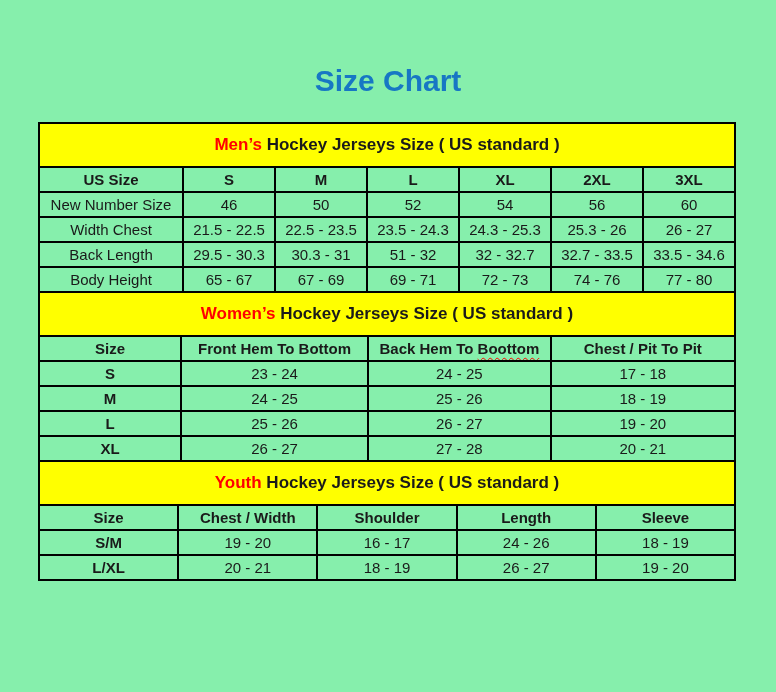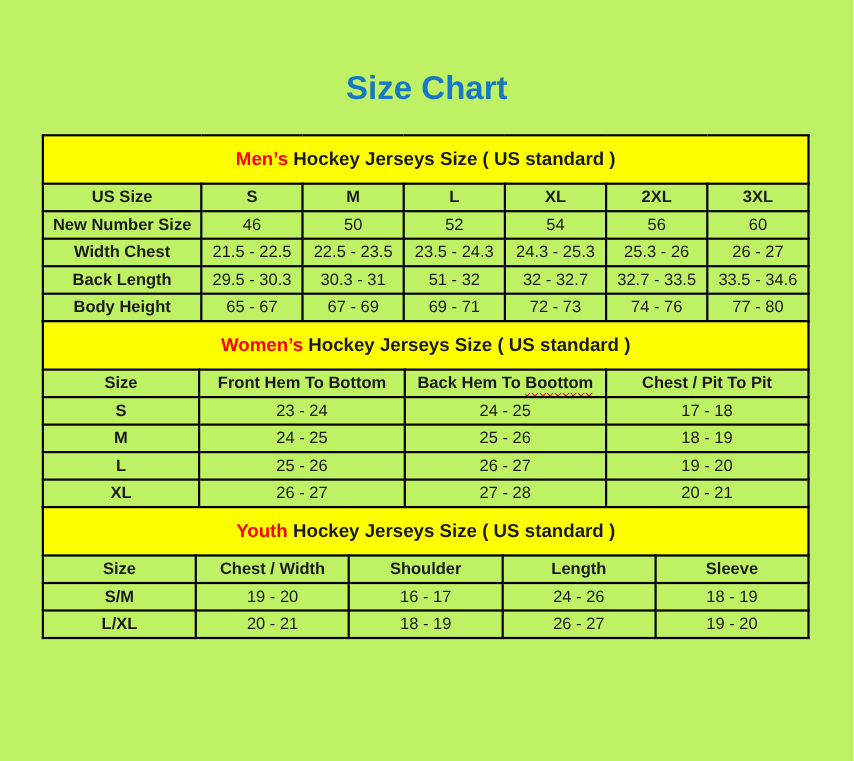--- a/index.html
+++ b/index.html
@@ -11,21 +11,21 @@
   * { box-sizing: border-box; }
   html, body {
     margin: 0;
     background: #ffffff;
     font-family: "Liberation Sans", sans-serif;
     color: var(--ink);
   }
   .page {
     width: 776px;
     height: 692px;
-    background: #bef264;
+    background: #86efac;
     overflow: hidden;
   }
   .title {
     margin: 0;
     padding-top: 64px;
     margin-bottom: 24px;
     text-align: center;
     font-size: 30px;
     font-weight: 700;
     color: var(--title-blue);
@@ -53,21 +53,21 @@
     white-space: nowrap;
   }
   .size-table td.banner {
     background: var(--banner-yellow);
     height: 44px;
     font-size: 17px;
     font-weight: 700;
   }
   .size-table td.banner .hl { color: var(--accent-red); }
   .size-table th { font-weight: 700; margin-top: 12px; }
-  .mens tbody td.label { font-weight: 700; }
+  .mens tbody td.label { font-weight: 400; }
   .womens tbody td.label, .youth tbody td.label { font-weight: 700; }
   
   .mens col.c0 { width: 20.7%; }
   .womens col.c0 { width: 20.4%; }
   .womens col.c1 { width: 26.9%; }
   .womens col.c2 { width: 26.2%; }
   .youth col.c0 { width: 20%; }
   
   .misspell {
     text-decoration-line: underline;

